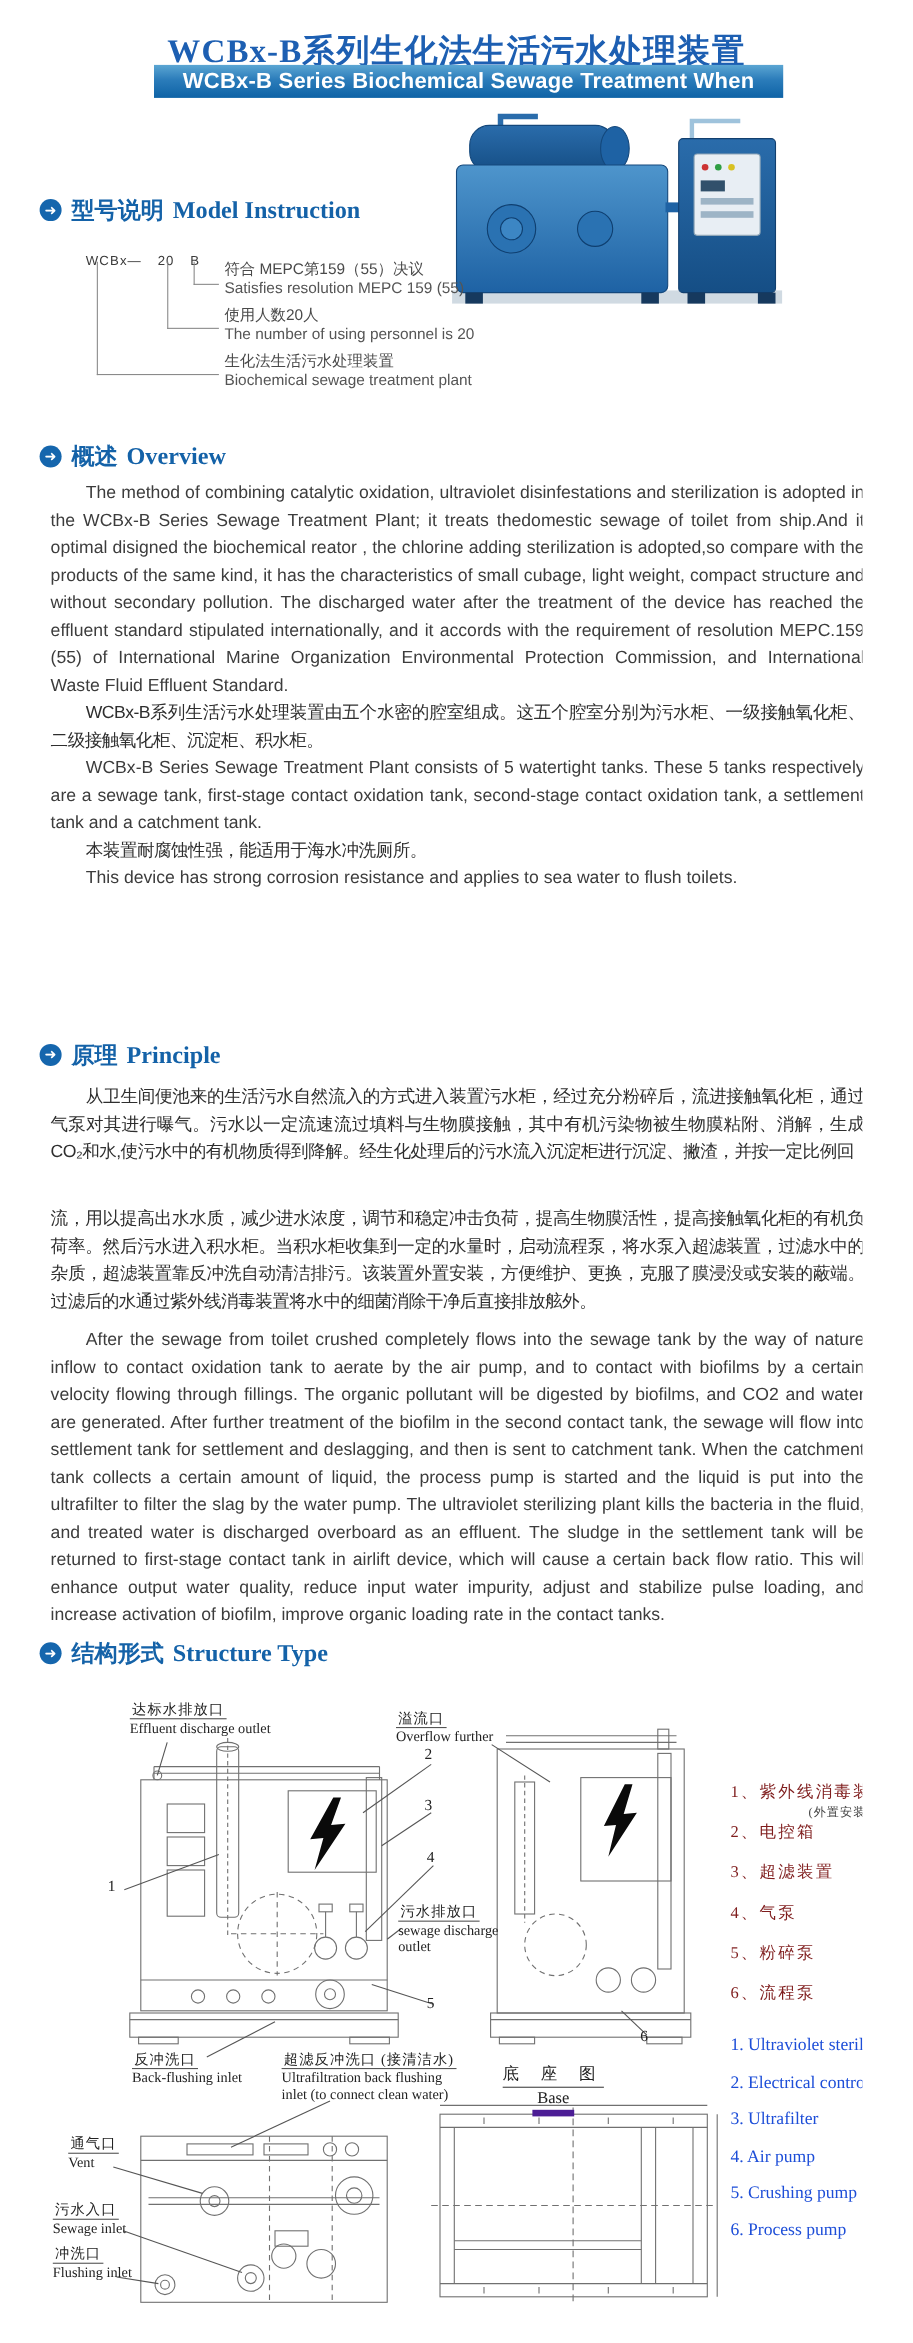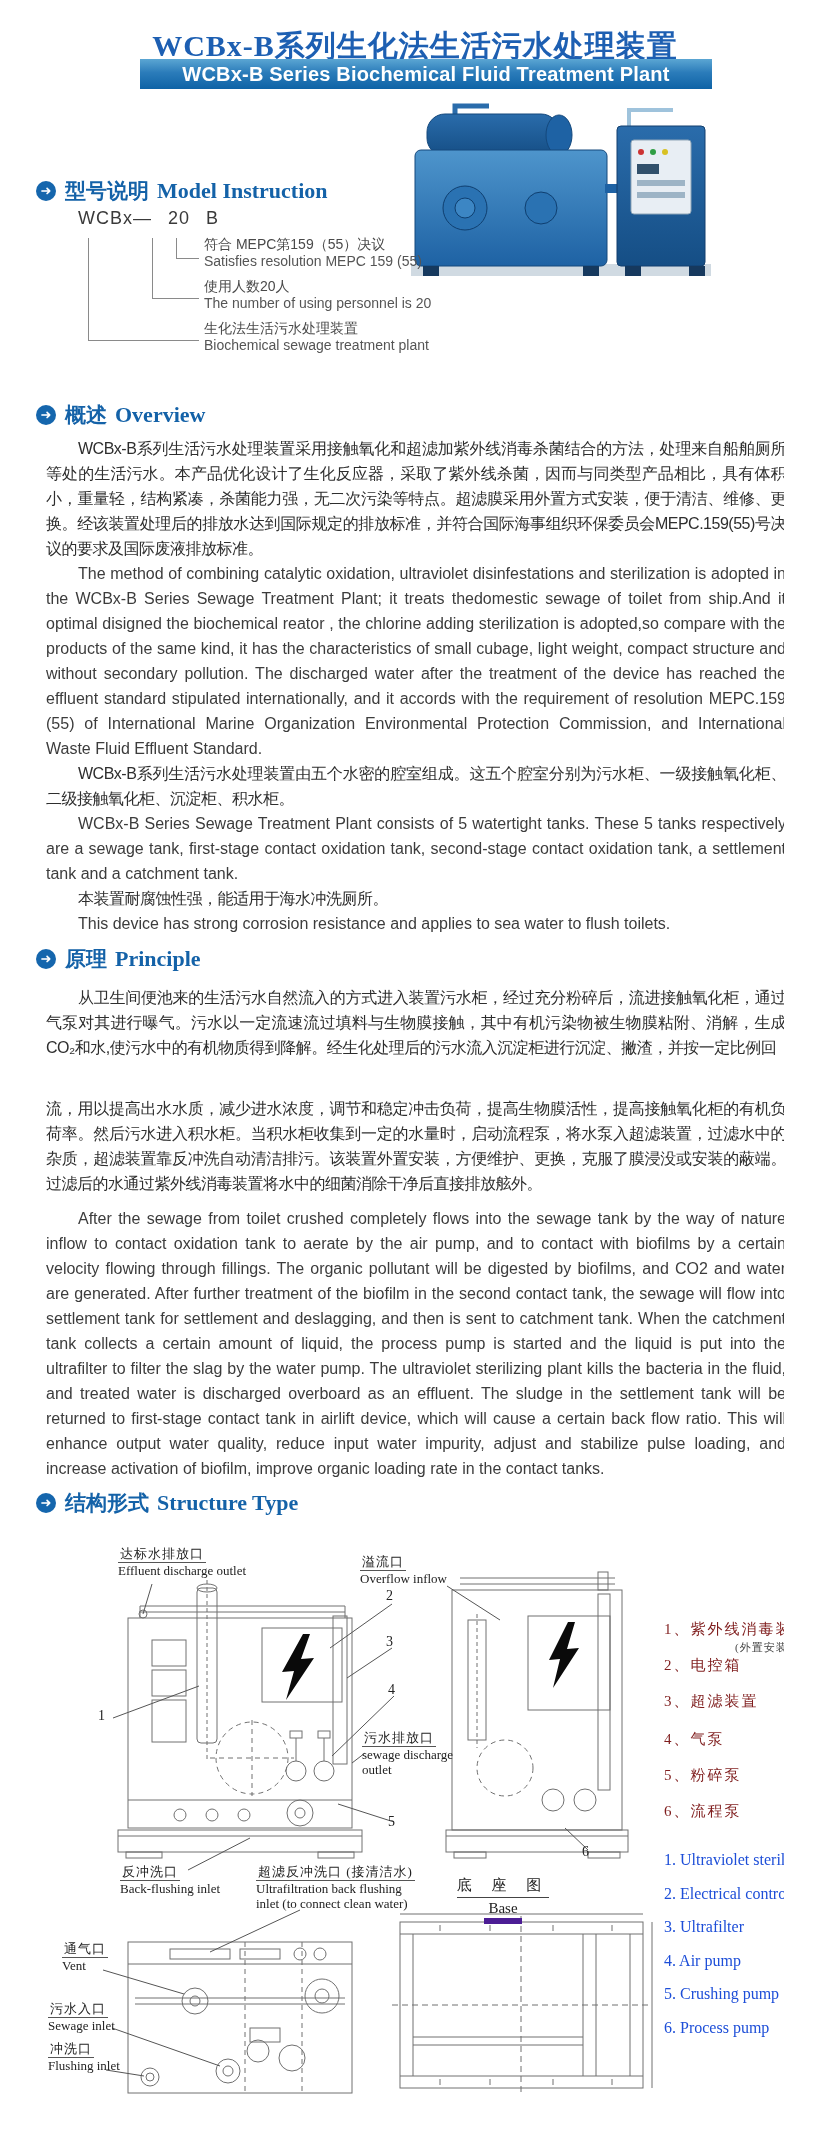--- a/index.html
+++ b/index.html
@@ -21,21 +21,21 @@
   .sec-zh{font-size:21px;font-weight:bold;color:#1462a8;}
   .sec-en{font-family:"Liberation Serif",serif;font-size:22px;font-weight:bold;color:#1462a8;margin-left:8px;}
 
   
   .textblock{position:absolute;left:46px;width:740px;}
   .zh-p,.en-p{margin:0;text-align:justify;line-height:25px;}
   .zh-p{font-size:16px;letter-spacing:-0.5px;text-indent:2em;color:#2e2e2e;}
   .en-p{font-size:16px;text-indent:2em;color:#3c3c3c;}
 
   
-  .mcode{position:absolute;top:208px;left:78px;font-size:18px;color:#3a3a3a;letter-spacing:1px;}
+  .mcode{position:absolute;top:230px;left:78px;font-size:12px;color:#3a3a3a;letter-spacing:1px;}
   .mcode b{font-weight:normal;margin-left:10px;}
   .lshape{position:absolute;border-left:1px solid #8a8a8a;border-bottom:1px solid #8a8a8a;}
   .mlabel{position:absolute;left:204px;font-size:14px;color:#4a4a4a;line-height:17px;}
   .mlabel .en{color:#555;}
 
   
   .canvas{position:absolute;top:1528px;left:0;width:830px;height:602px;}
   .canvas svg{position:absolute;top:0;left:0;}
   .dlabel{position:absolute;font-family:"Liberation Serif",serif;font-size:13px;line-height:15px;color:#222;}
   .dlabel .zh{display:inline-block;border-bottom:1px solid #555;padding:0 2px 1px 2px;letter-spacing:1px;}
@@ -51,21 +51,21 @@
 
   .photo{position:absolute;top:92px;left:393px;width:334px;height:200px;}
 </style>
 </head>
 <body>
 
 <div class="page">
 
   <div class="title">WCBx-B系列生化法生活污水处理装置</div>
   <div class="banner">
-    <span>WCBx-B Series Biochemical Fluid Treatment Plant</span>
+    <span>WCBx-B Series Biochemical Sewage Treatment When</span>
   </div>
 
   <div class="photo">
     <svg width="334" height="200" viewBox="0 0 334 200">
       <defs>
         <linearGradient id="gB" x1="0" y1="0" x2="0" y2="1">
           <stop offset="0" stop-color="#4e95cc"></stop>
             <stop offset="1" stop-color="#1e62a4"></stop>
         </linearGradient>
         <linearGradient id="gD" x1="0" y1="0" x2="0" y2="1">
@@ -127,21 +127,20 @@
     <div class="en">Biochemical sewage treatment plant</div>
   </div>
 
   <div class="sec-head" style="top:400px;">
     <span class="sec-icon">➜</span>
     <span class="sec-zh">概述</span>
     <span class="sec-en">Overview</span>
   </div>
 
   <div class="textblock" style="top:436px;">
-    <p class="zh-p">WCBx-B系列生活污水处理装置采用接触氧化和超滤加紫外线消毒杀菌结合的方法，处理来自船舶厕所等处的生活污水。本产品优化设计了生化反应器，采取了紫外线杀菌，因而与同类型产品相比，具有体积小，重量轻，结构紧凑，杀菌能力强，无二次污染等特点。超滤膜采用外置方式安装，便于清洁、维修、更换。经该装置处理后的排放水达到国际规定的排放标准，并符合国际海事组织环保委员会MEPC.159(55)号决议的要求及国际废液排放标准。</p>
     <p class="en-p">The method of combining catalytic oxidation, ultraviolet disinfestations and sterilization is adopted in the WCBx-B Series Sewage Treatment Plant; it treats thedomestic sewage of toilet from ship.And it optimal disigned the biochemical reator , the chlorine adding sterilization is adopted,so compare with the products of the same kind, it has the characteristics of small cubage, light weight, compact structure and without secondary pollution. The discharged water after the treatment of the device has reached the effluent standard stipulated internationally, and it accords with the requirement of resolution MEPC.159 (55) of International Marine Organization Environmental Protection Commission, and International Waste Fluid Effluent Standard.</p>
     <p class="zh-p">WCBx-B系列生活污水处理装置由五个水密的腔室组成。这五个腔室分别为污水柜、一级接触氧化柜、二级接触氧化柜、沉淀柜、积水柜。</p>
     <p class="en-p">WCBx-B Series Sewage Treatment Plant consists of 5 watertight tanks. These 5 tanks respectively are a sewage tank, first-stage contact oxidation tank, second-stage contact oxidation tank, a settlement tank and a catchment tank.</p>
     <p class="zh-p">本装置耐腐蚀性强，能适用于海水冲洗厕所。</p>
     <p class="en-p">This device has strong corrosion resistance and applies to sea water to flush toilets.</p>
   </div>
 
   <div class="sec-head" style="top:944px;">
     <span class="sec-icon">➜</span>
     <span class="sec-zh">原理</span>
@@ -283,21 +282,21 @@
         <line x1="106" y1="542" x2="144" y2="548"></line>
       </g>
     </svg>
 
     <div class="dlabel" style="left:118px;top:18px;width:150px;">
       <span class="zh">达标水排放口</span>
       <span class="en">Effluent discharge outlet</span>
     </div>
     <div class="dlabel" style="left:360px;top:26px;width:110px;">
       <span class="zh">溢流口</span>
-      <span class="en">Overflow inflow</span>
+      <span class="en">Overflow further</span>
     </div>
     <div class="dlabel" style="left:362px;top:202px;width:92px;">
       <span class="zh">污水排放口</span>
       <span class="en">sewage discharge outlet</span>
     </div>
     <div class="dlabel" style="left:120px;top:336px;width:120px;">
       <span class="zh">反冲洗口</span>
       <span class="en">Back-flushing inlet</span>
     </div>
     <div class="dlabel" style="left:256px;top:336px;width:160px;">

